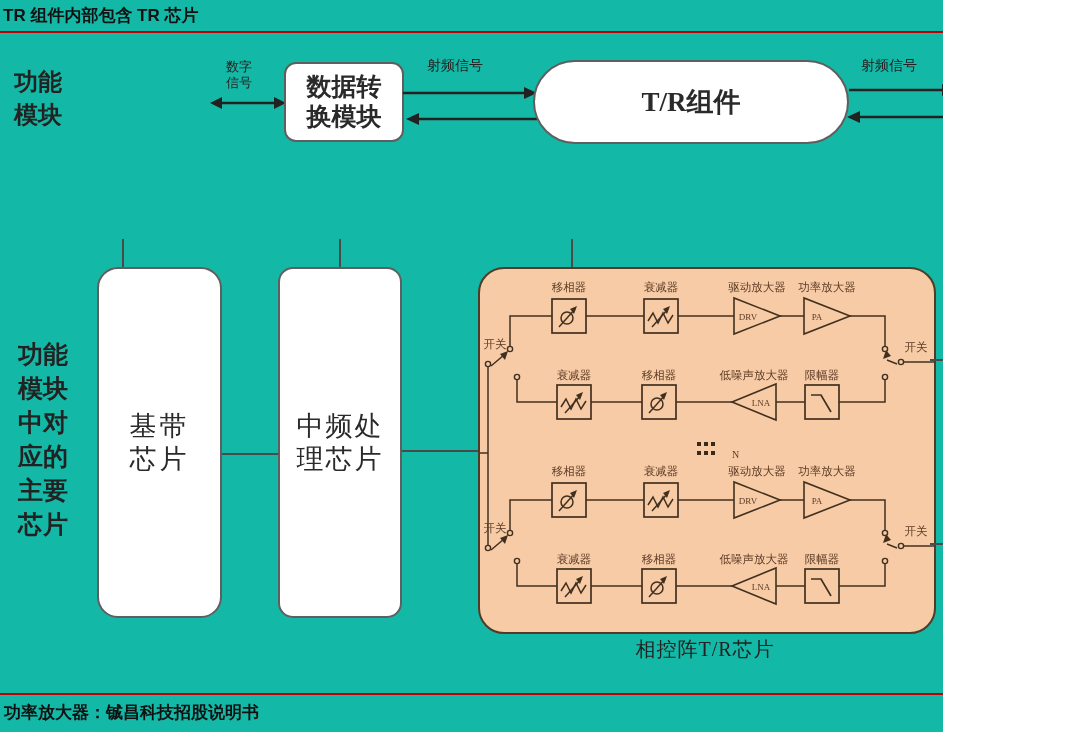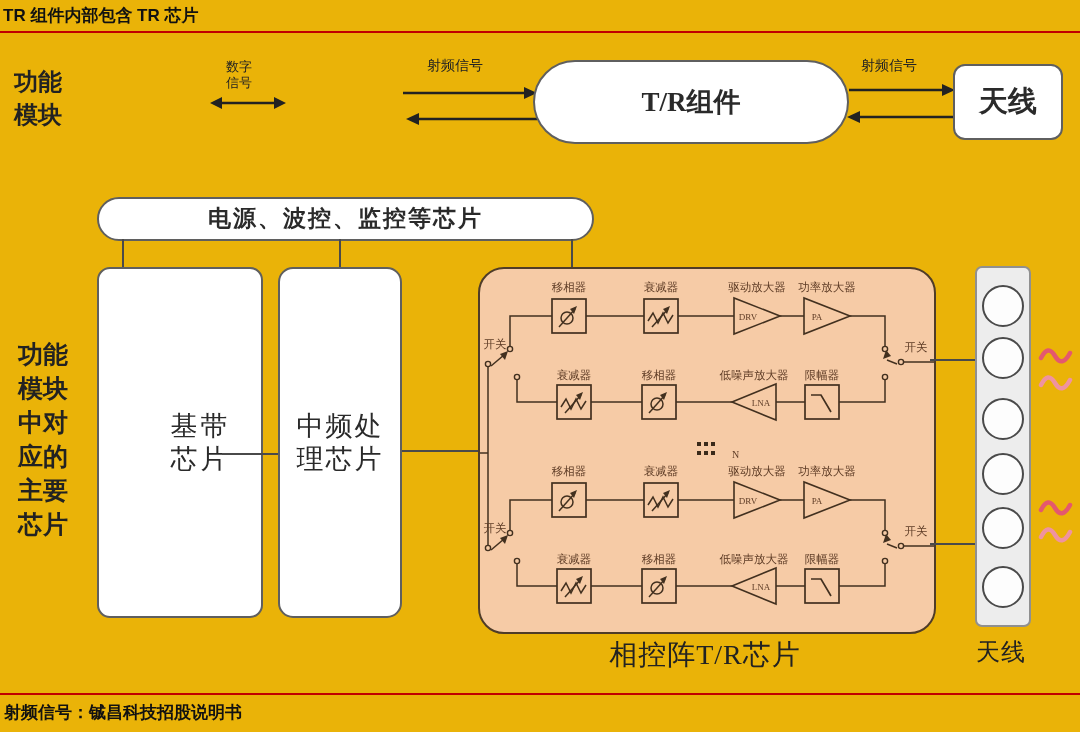--- a/index.html
+++ b/index.html
@@ -1,16 +1,16 @@
 <!DOCTYPE html>
 <html><head>
 <meta charset="utf-8">
 <style>
   html,body{margin:0;padding:0;background:#ffffff;}
-  .stage{position:relative;width:1080px;height:732px;background:#eab308;overflow:hidden;
+  .stage{position:relative;width:943px;height:732px;background:#14b8a6;overflow:hidden;
          font-family:"Liberation Serif","DejaVu Serif",serif;color:#2a2a2a;}
   .sans{font-family:"Liberation Sans","DejaVu Sans",sans-serif;}
   .abs{position:absolute;}
   .rule{position:absolute;left:0;width:1080px;height:2px;background:#c00000;}
   .title{position:absolute;left:3px;top:4px;font-size:17px;font-weight:bold;color:#111;}
   .source{position:absolute;left:4px;top:701px;font-size:17px;font-weight:bold;color:#111;}
   .node{position:absolute;border:2px solid #5f5f5f;border-radius:12px;background:#fff;
         display:flex;flex-direction:column;align-items:center;justify-content:center;
         text-align:center;line-height:1.22;}
   .rowlabel{position:absolute;font-weight:bold;font-size:24px;line-height:33px;color:#222;text-align:center;}
@@ -44,20 +44,24 @@
     <div>数字</div>
     <div>信号</div>
   </div>
 
   <svg class="abs" style="left:210px;top:95px" width="76" height="16">
     <line x1="10" y1="8" x2="66" y2="8" stroke="#222" stroke-width="2.4"></line>
     <polygon points="12,2 0,8 12,14" fill="#222"></polygon>
     <polygon points="64,2 76,8 64,14" fill="#222"></polygon>
   </svg>
 
+  <div class="node" style="left:284px;top:62px;width:116px;height:76px;font-size:25px;font-weight:600;">
+    <div>数据转</div>
+    <div>换模块</div>
+  </div>
 
   <div class="edge-label" style="left:427px;top:58px;width:66px">射频信号</div>
 
   <svg class="abs" style="left:403px;top:86px" width="134" height="14">
     <line x1="0" y1="7" x2="122" y2="7" stroke="#222" stroke-width="2.4"></line>
     <polygon points="121,1 134,7 121,13" fill="#222"></polygon>
   </svg>
   <svg class="abs" style="left:406px;top:112px" width="131" height="14">
     <line x1="131" y1="7" x2="12" y2="7" stroke="#222" stroke-width="2.4"></line>
     <polygon points="13,1 0,7 13,13" fill="#222"></polygon>
@@ -75,38 +79,35 @@
   </svg>
   <svg class="abs" style="left:847px;top:110px" width="108" height="14">
     <line x1="108" y1="7" x2="12" y2="7" stroke="#222" stroke-width="2.4"></line>
     <polygon points="13,1 0,7 13,13" fill="#222"></polygon>
   </svg>
 
   <div class="node" style="left:953px;top:64px;width:106px;height:72px;font-size:29px;font-weight:600;">
     <div>天线</div>
   </div>
 
-  <div class="node" style="left:97px;top:197px;width:493px;height:40px;font-size:23px;font-weight:600;border-radius:22px;letter-spacing:2px;">
-    <div>电源、波控、监控等芯片</div>
-  </div>
 
   <div class="conn" style="left:122px;top:239px;width:2px;height:28px"></div>
   <div class="conn" style="left:339px;top:239px;width:2px;height:28px"></div>
   <div class="conn" style="left:571px;top:239px;width:2px;height:28px"></div>
 
   <div class="rowlabel" style="left:18px;top:338px;line-height:34px;font-size:25px;">
     <div>功能</div>
     <div>模块</div>
     <div>中对</div>
     <div>应的</div>
     <div>主要</div>
     <div>芯片</div>
   </div>
 
-  <div class="node" style="left:97px;top:267px;width:121px;height:347px;font-size:27px;border-radius:13px;letter-spacing:3px;padding-left:41px;">
+  <div class="node" style="left:97px;top:267px;width:121px;height:347px;font-size:27px;border-radius:21px;letter-spacing:3px;">
     <div>基带</div>
     <div>芯片</div>
   </div>
 
   <div class="conn" style="left:222px;top:453px;width:56px;height:2px"></div>
 
   <div class="node" style="left:278px;top:267px;width:120px;height:347px;font-size:27px;border-radius:15px;letter-spacing:2px;text-align:right;">
     <div>中频处</div>
     <div>理芯片</div>
   </div>
@@ -298,19 +299,19 @@
 
   <svg class="abs" style="left:1038px;top:342px" width="36" height="60">
     <path d="M3,16 Q10,2 17,14 Q24,26 32,11" fill="none" stroke="#e4586e" stroke-width="4.5" stroke-linecap="round"></path>
     <path d="M3,43 Q10,29 17,41 Q24,53 32,38" fill="none" stroke="#ef93a0" stroke-width="4.5" stroke-linecap="round"></path>
   </svg>
   <svg class="abs" style="left:1038px;top:494px" width="36" height="60">
     <path d="M3,16 Q10,2 17,14 Q24,26 32,11" fill="none" stroke="#e4586e" stroke-width="4.5" stroke-linecap="round"></path>
     <path d="M3,43 Q10,29 17,41 Q24,53 32,38" fill="none" stroke="#ef93a0" stroke-width="4.5" stroke-linecap="round"></path>
   </svg>
 
-  <div class="caption" style="left:478px;top:636px;width:454px;font-size:28px;">相控阵T/R芯片</div>
+  <div class="caption" style="left:478px;top:636px;width:454px;font-size:20px;">相控阵T/R芯片</div>
   <div class="caption" style="left:963px;top:636px;width:76px;font-size:24px;">天线</div>
 
   <div class="rule" style="top:693px"></div>
-  <div class="source sans">射频信号：铖昌科技招股说明书</div>
+  <div class="source sans">功率放大器：铖昌科技招股说明书</div>
 
 </div>
 
 </body></html>

